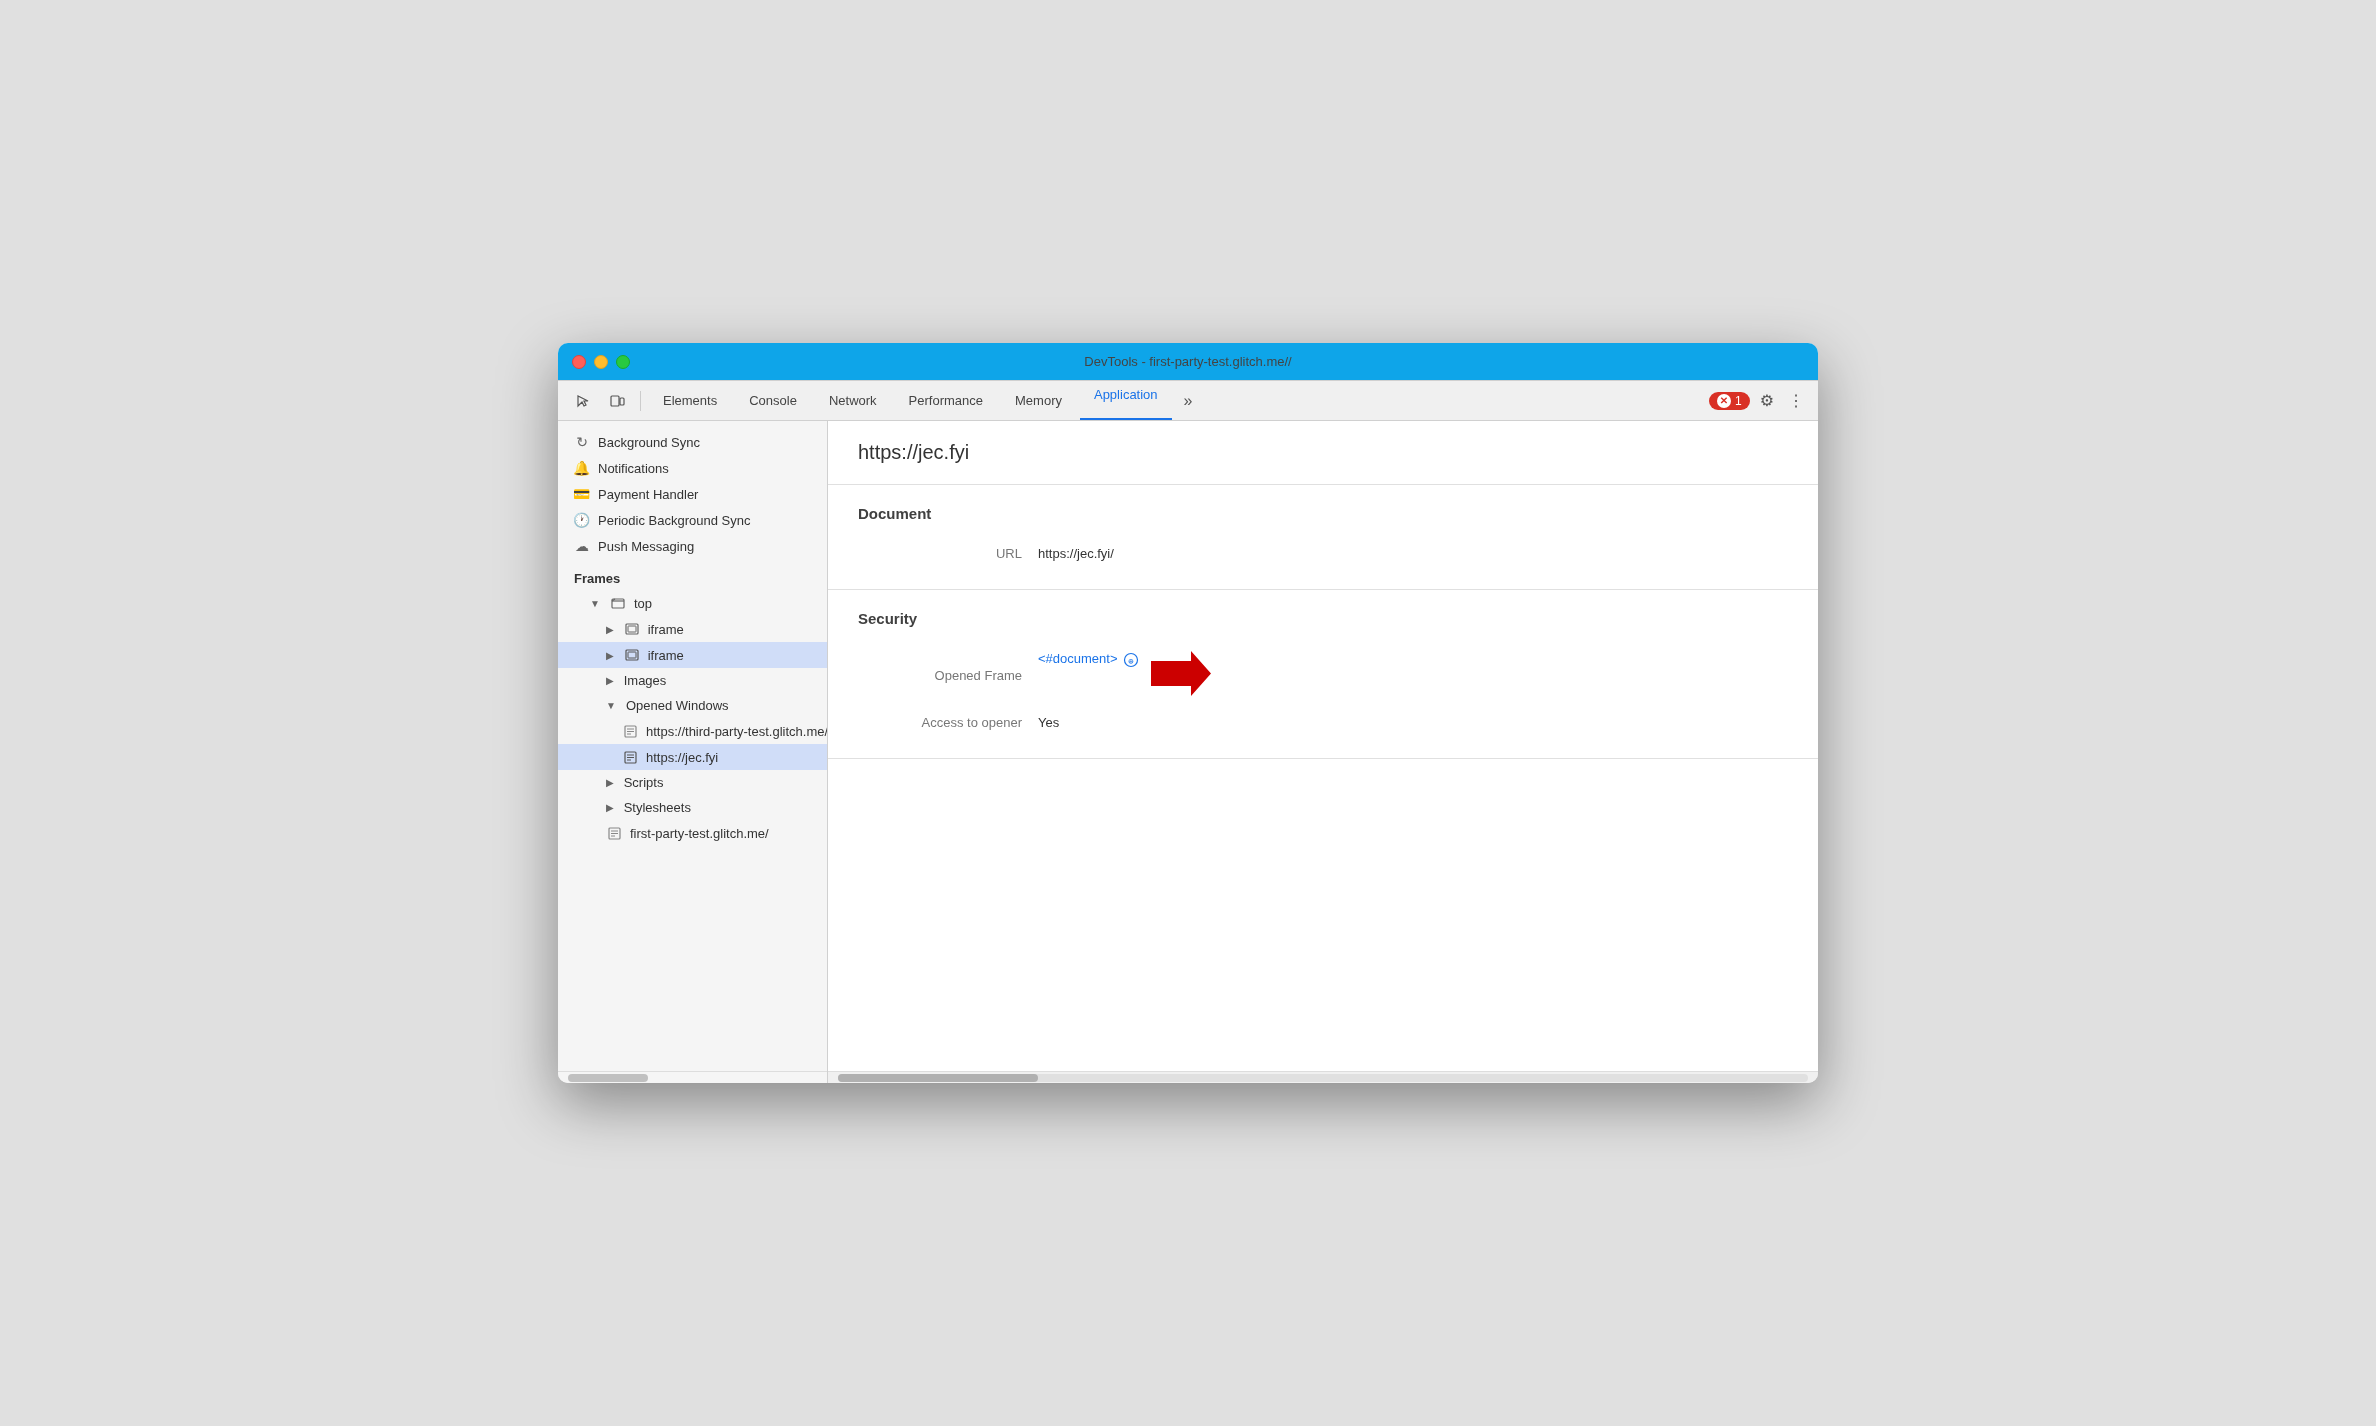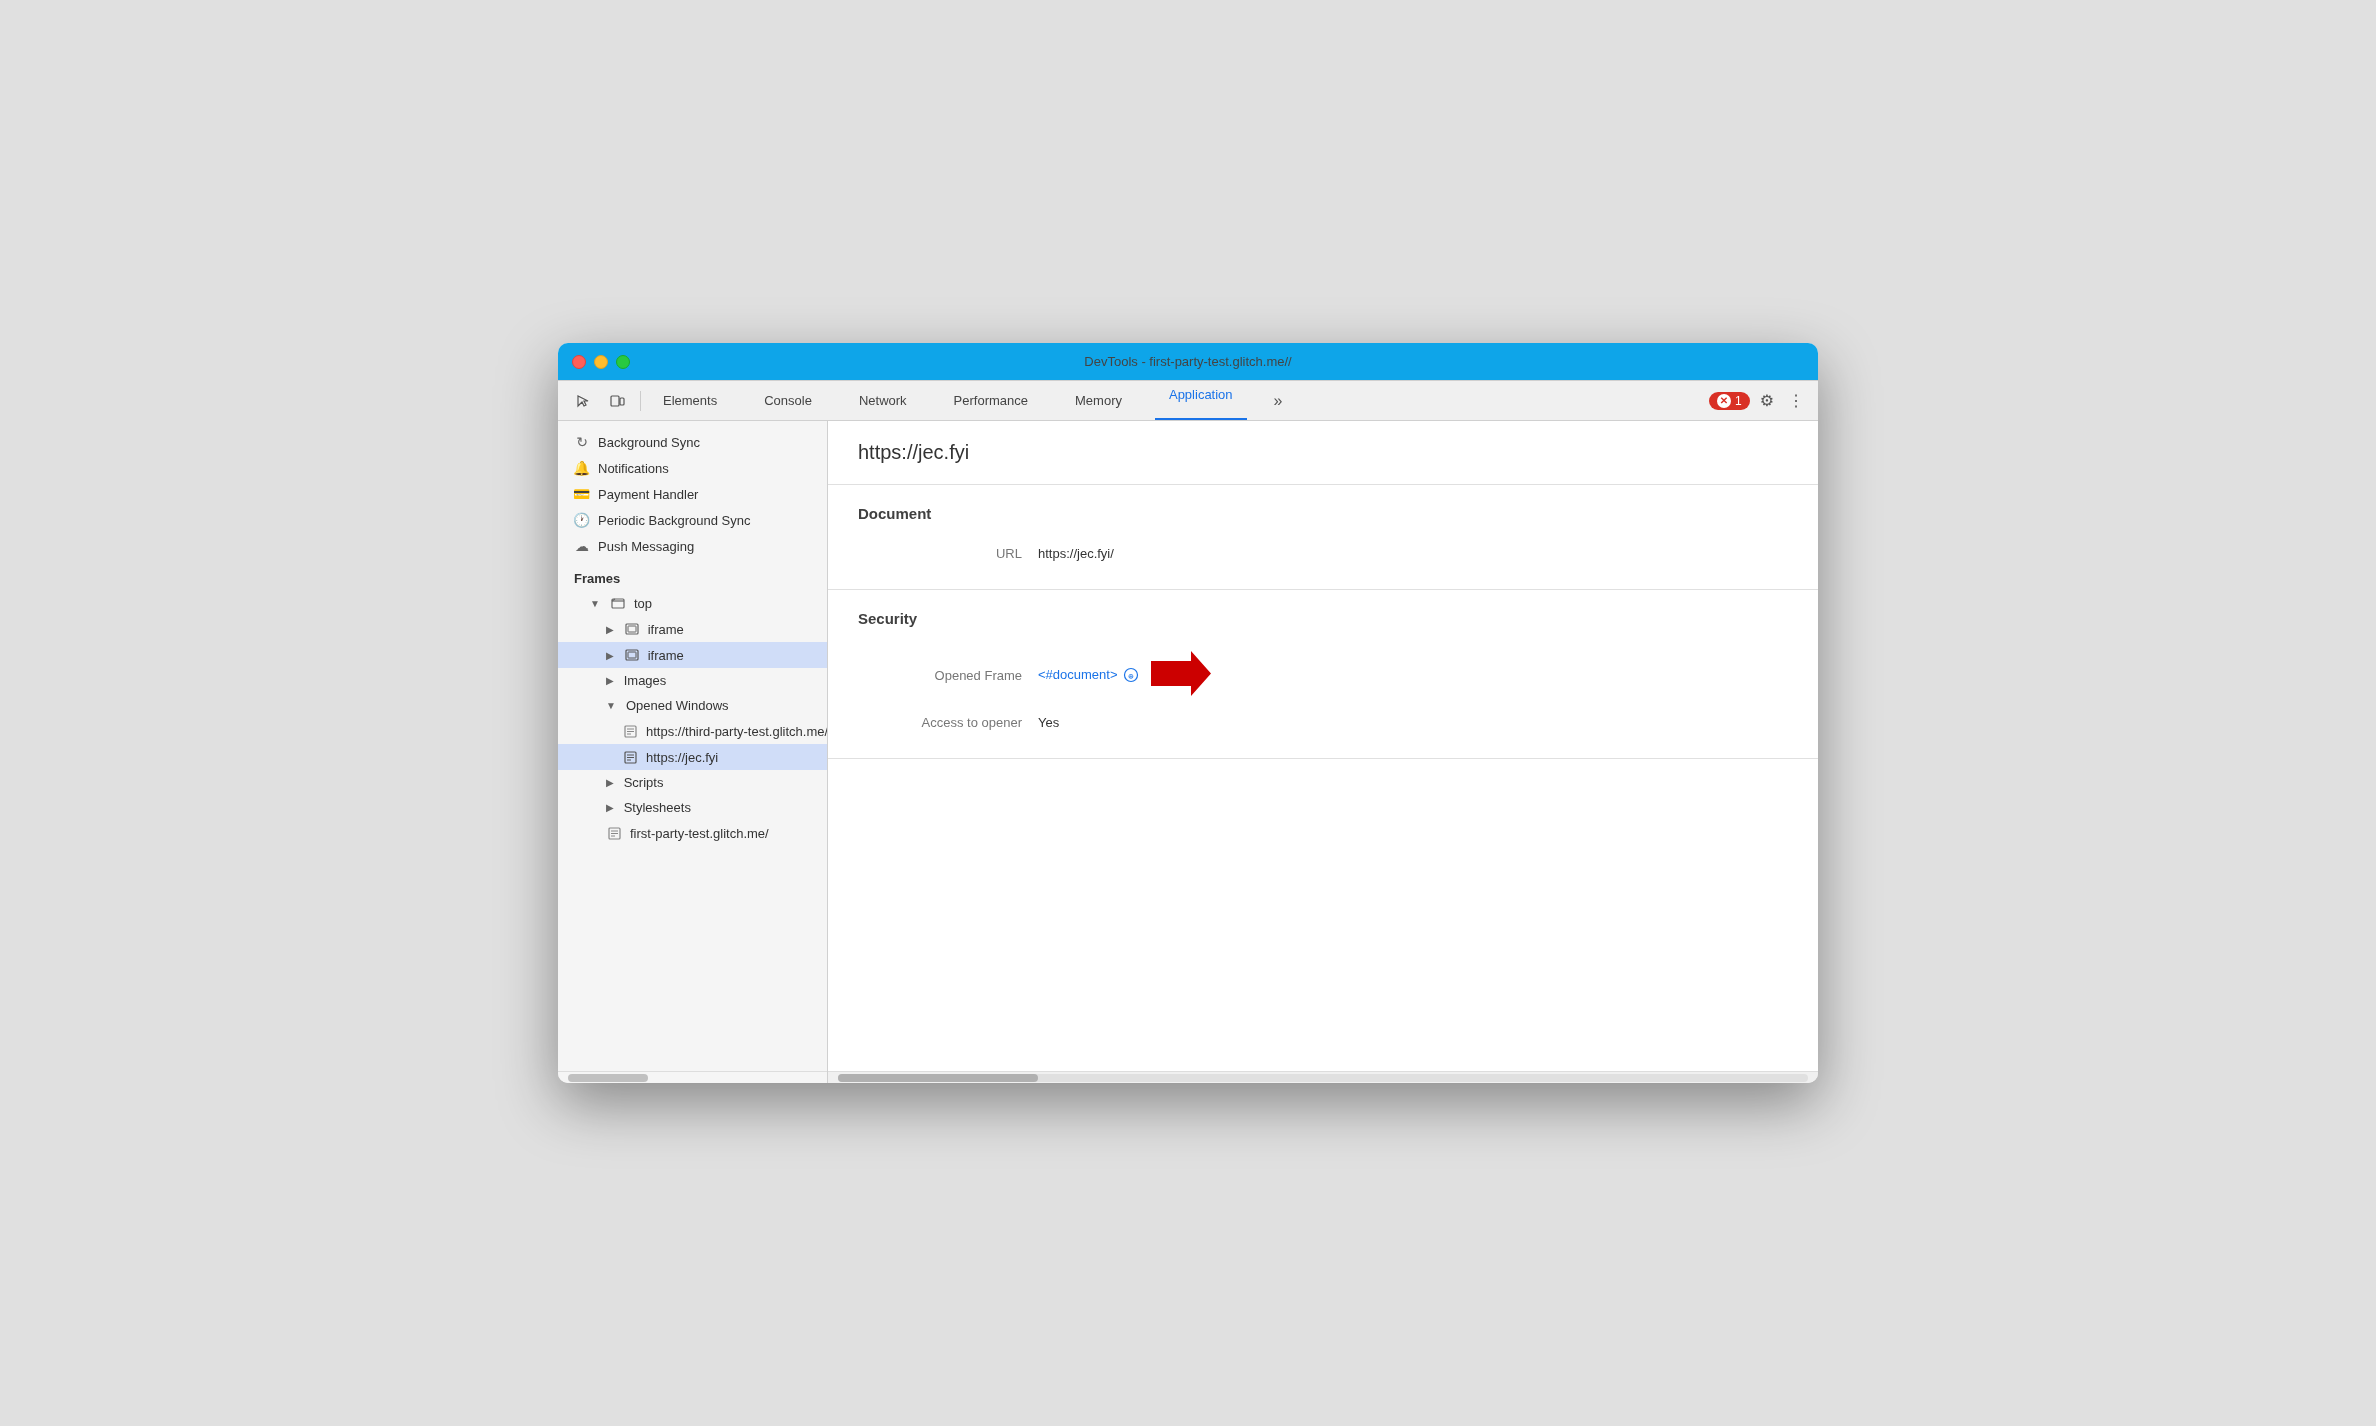--- a/index.html
+++ b/index.html
@@ -77,21 +77,21 @@
     .toolbar-divider {
       width: 1px;
       height: 20px;
       background: #ccc;
       margin: 0 4px;
     }
     .tab-bar {
       display: flex;
       align-items: center;
       flex: 1;
-      gap: 19px;
+      gap: 4px;
     }
     .tab {
       padding: 6px 14px;
       border: none;
       background: transparent;
       cursor: pointer;
       color: #444;
       font-size: 13px;
       border-radius: 4px;
       white-space: nowrap;
@@ -237,21 +237,20 @@
       color: #333;
       font-size: 13px;
     }
     .info-value.link {
       color: #1a73e8;
       text-decoration: none;
       cursor: pointer;
     }
     .opener-frame-row {
       display: flex;
-      align-items: center;
       gap: 4px;
     }
     
     .scrollbar-area {
       height: 12px;
       background: #f0f0f0;
       border-top: 1px solid #ddd;
       position: relative;
     }
     .scrollbar-track {

